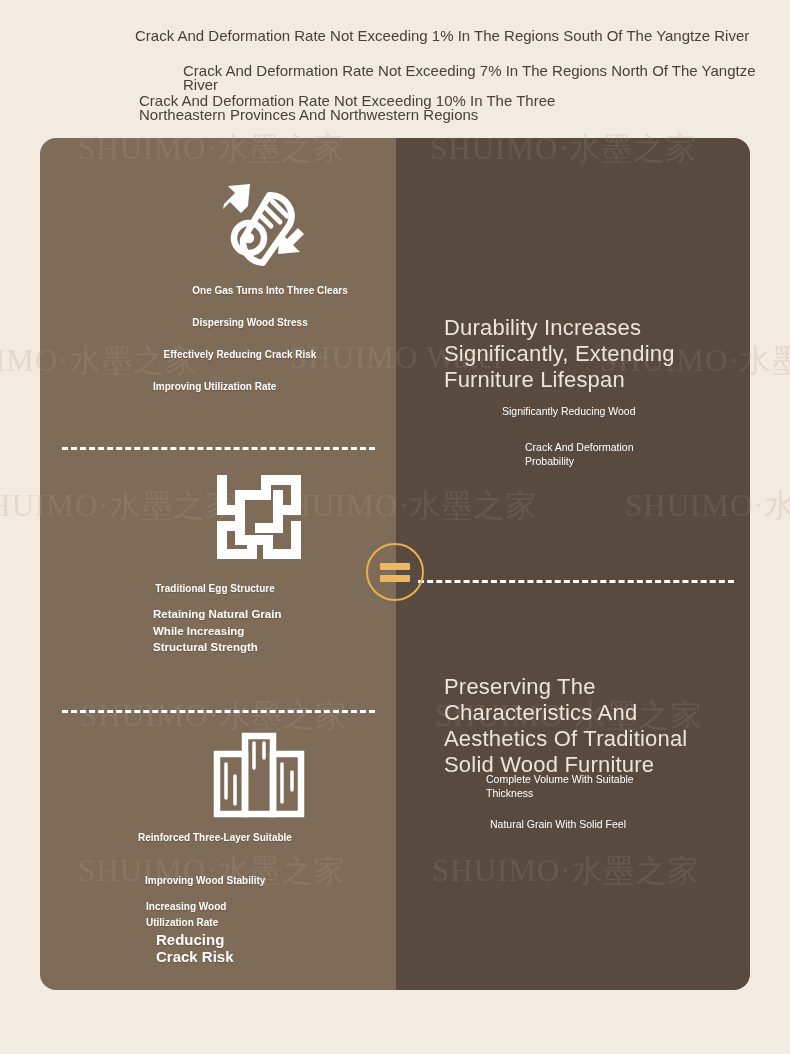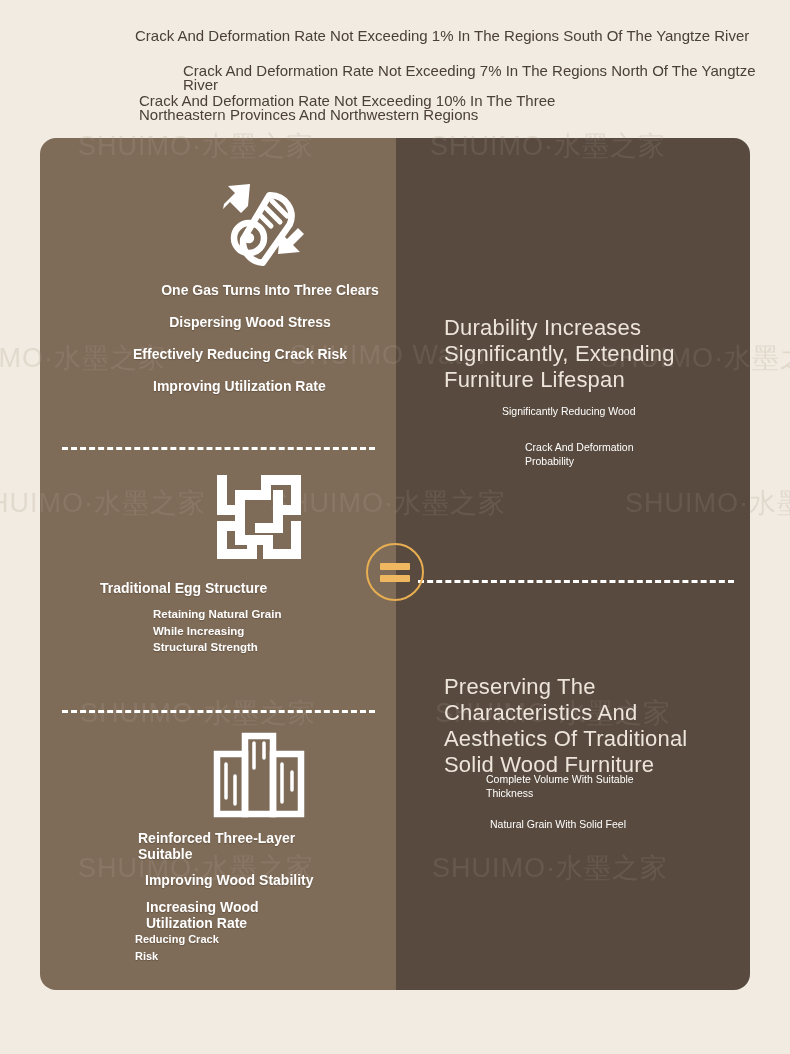--- a/index.html
+++ b/index.html
@@ -8,23 +8,23 @@
     background:#F2EBE1;
     font-family:"Liberation Sans", sans-serif;
     overflow:hidden;
   }
   #root { position:relative; width:790px; height:1054px; background:#F2EBE1; }
 
   
   .wm-layer { position:absolute; inset:0; overflow:hidden; pointer-events:none; z-index:0; }
   .wm {
     position:absolute; white-space:nowrap;
-    font-family:Liberation Sans, sans-serif;
+    font-family:Liberation Serif, serif;
     color:rgba(120,100,80,0.13);
-    font-size:27px; letter-spacing:1px;
+    font-size:31px; letter-spacing:1px;
   }
 
   
   .header { position:absolute; left:0; top:0; width:790px; z-index:3; }
   .hline {
     position:absolute;
     color:#4A4038;
     font-size:15px;
     line-height:13.5px;
     font-family:"Liberation Sans", sans-serif;
@@ -54,21 +54,21 @@
   .card-content { position:absolute; inset:0; z-index:2; }
 
   
   .icon { position:absolute; }
   .icon svg { display:block; }
 
   
   .ltext {
     position:absolute;
     color:#FFFFFF;
-    font-size:14px;
+    font-size:10px;
     line-height:15.5px;
     font-weight:bold;
     text-shadow:0 1px 1px rgba(60,45,30,0.35);
   }
 
   
   .rhead {
     position:absolute;
     color:#EDE4DA;
     font-size:22px;
@@ -192,21 +192,21 @@
             <path d="M68 42 L68 60 L50 60"></path>
 
             <path d="M12 58 L12 86 L42 86 L42 72"></path>
 
             <path d="M86 58 L86 86 L58 86 L58 72"></path>
             <path d="M12 58 L30 58"></path>
           </g>
         </svg>
       </div>
 
-      <div class="ltext" style="left:60px; top:443px; width:230px; text-align:left;">Traditional Egg Structure</div>
+      <div class="ltext" style="left:60px; top:443px; width:230px; text-align:center;">Traditional Egg Structure</div>
       <div class="ltext" style="left:113px; top:468px; width:135px; line-height:16.5px; font-size:11.5px;">Retaining Natural Grain While Increasing Structural Strength</div>
 
       <div class="dash" style="left:22px; top:572px; width:313px;"></div>
 
       <div class="icon" style="left:170px; top:594px;">
         <svg width="98" height="86" viewBox="0 0 98 86">
           <g fill="none" stroke="#FFFFFF" stroke-width="6.5" stroke-linejoin="miter">
 
             <rect x="35" y="4" width="28" height="78"></rect>
 
@@ -222,21 +222,21 @@
             <path d="M25 44 L25 72"></path>
             <path d="M72 32 L72 70"></path>
             <path d="M82 40 L82 58"></path>
           </g>
         </svg>
       </div>
 
       <div class="ltext" style="left:98px; top:692px; width:165px; line-height:16px;">Reinforced Three-Layer Suitable</div>
       <div class="ltext" style="left:105px; top:735px; width:200px;">Improving Wood Stability</div>
       <div class="ltext" style="left:106px; top:761px; width:120px; line-height:16px;">Increasing Wood Utilization Rate</div>
-      <div class="ltext" style="left:95px; top:793px; width:105px; line-height:17px; font-size:11px;">Reducing Crack Risk</div>
+      <div class="ltext" style="left:116px; top:793px; width:105px; line-height:17px; font-size:15px;">Reducing Crack Risk</div>
 
       <div class="rhead" style="left:404px; top:177px; width:265px;">Durability Increases Significantly, Extending Furniture Lifespan</div>
       <div class="rsub" style="left:462px; top:266px; width:135px;">Significantly Reducing Wood</div>
       <div class="rsub" style="left:485px; top:302px; width:140px;">Crack And Deformation Probability</div>
 
       <div class="dash right" style="left:378px; top:442px; width:316px;"></div>
 
       <div class="rhead" style="left:404px; top:536px; width:270px;">Preserving The Characteristics And Aesthetics Of Traditional Solid Wood Furniture</div>
       <div class="rsub" style="left:446px; top:634px; width:195px;">Complete Volume With Suitable Thickness</div>
       <div class="rsub" style="left:450px; top:679px; width:200px;">Natural Grain With Solid Feel</div>

